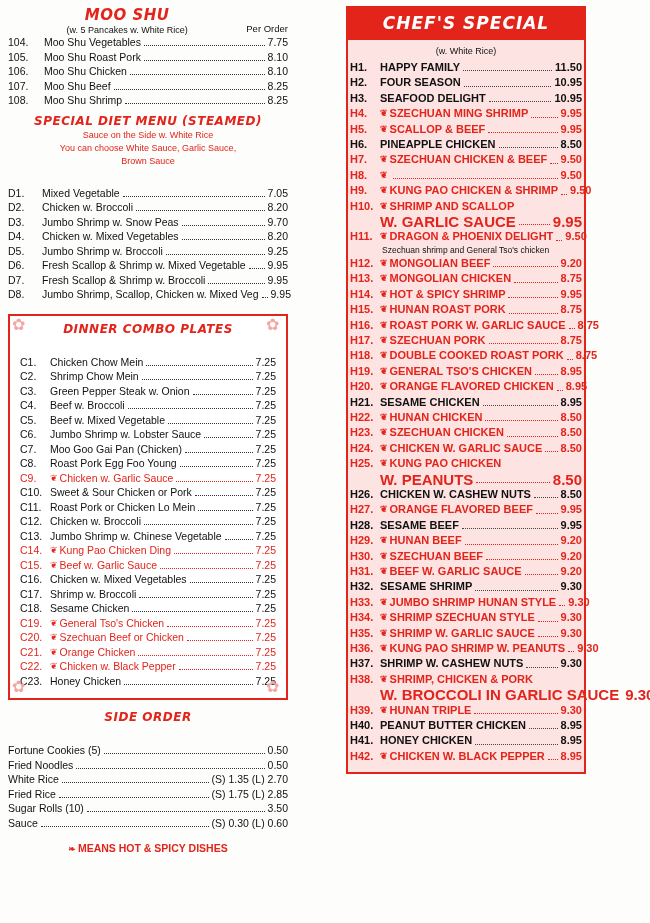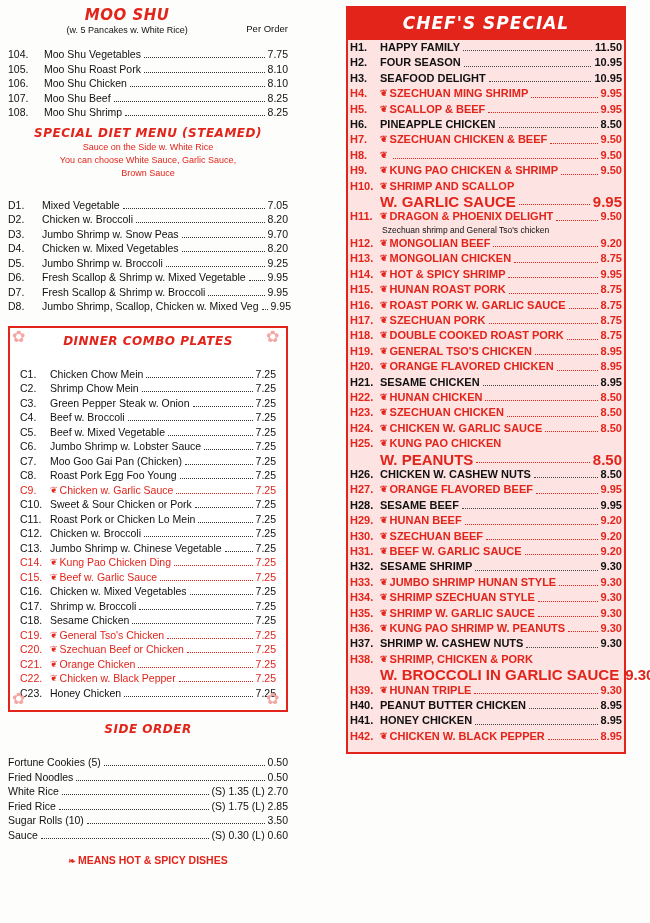--- a/index.html
+++ b/index.html
@@ -8,21 +8,21 @@
     background:#fdfdfb;
     font-family:"Liberation Sans", sans-serif;
     color:#111;
     position:relative;
     overflow:hidden;
   }
   .page{position:relative;width:650px;height:923px;}
 
   
   .left-col{position:absolute;left:8px;top:6px;width:280px;}
-  .right-col{position:absolute;left:346px;top:6px;width:280px;}
+  .right-col{position:absolute;left:346px;top:6px;width:240px;}
 
   
   .sec-title{
     text-align:center;
     color:#e2241b;
     font-weight:bold;
     font-style:italic;
     letter-spacing:.5px;
     font-family:"DejaVu Sans", sans-serif;
   }
@@ -52,21 +52,21 @@
     height:0;
   }
   .row .pr{flex:none;text-align:right;}
 
   
   .row.red, .row.red .code, .row.red .nm, .row.red .pr{color:#e2241b;}
   .row.red .dots{border-bottom-color:#e2241b;}
   .chili{color:#e2241b;font-size:9px;margin-right:2px;}
 
   
-  .moo{margin-top:12px;}
+  .moo{margin-top:0;}
   .moo .row .code{width:36px;}
 
   
   .diet-note{text-align:center;font-size:9px;color:#e2241b;line-height:11px;margin-top:2px;}
 
   
   .combo-box{
     margin-top:12px;
     border:2px solid #e2241b;
     padding:6px 10px 10px 10px;
@@ -424,20 +424,21 @@
     </div>
 
     <div class="footer-note">
       <span class="chili">❧</span><span>MEANS HOT &amp; SPICY DISHES</span>
     </div>
   </div>
 
   <div class="right-col">
     <div class="chef-panel">
       <div class="chef-banner">CHEF'S SPECIAL</div>
+      <div class="chef-sub">(w. White Rice)</div>
       <div class="chef-list" id="chef-list">
           <div class="row">
             <span class="code">H1.</span>
             <span class="nm">HAPPY FAMILY</span>
             <span class="dots"></span>
             <span class="pr">11.50</span>
           </div>
           <div class="row">
             <span class="code">H2.</span>
             <span class="nm">FOUR SEASON</span>

